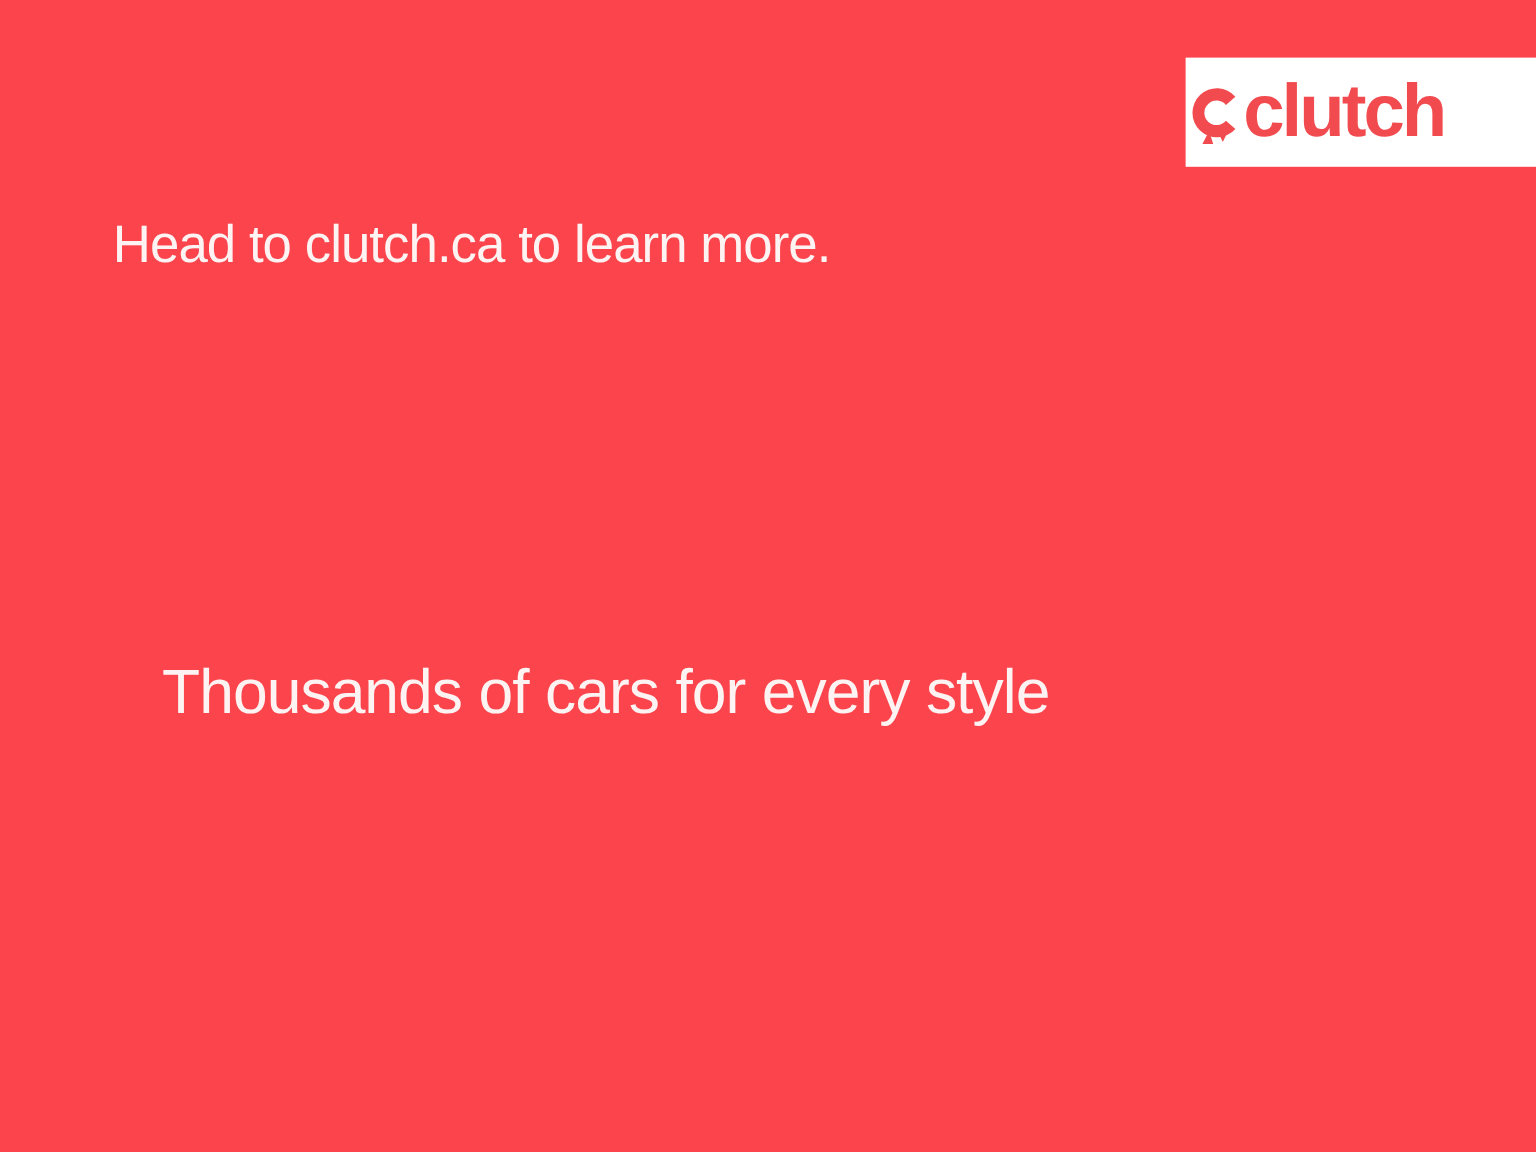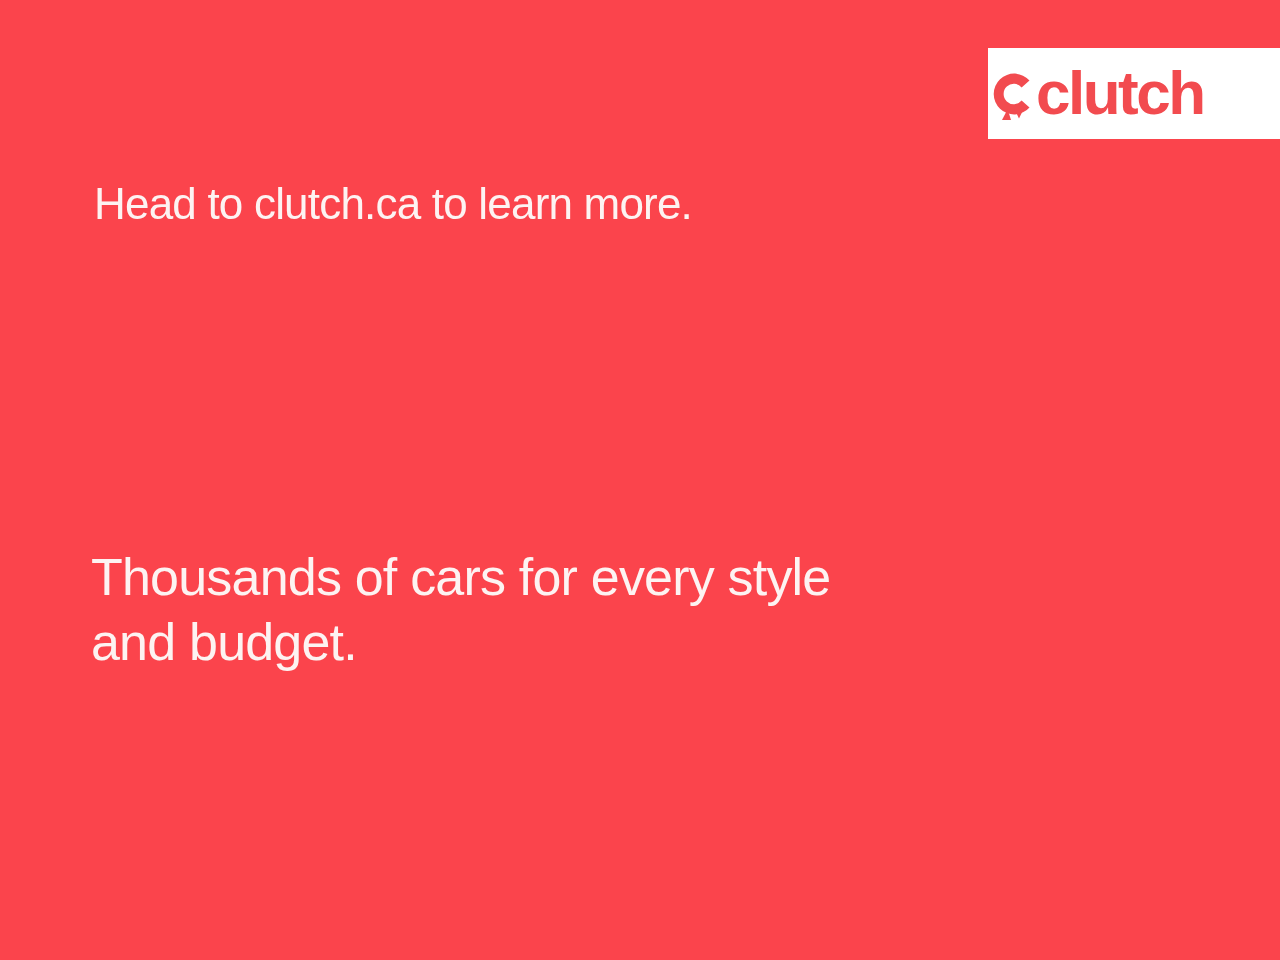--- a/index.html
+++ b/index.html
@@ -96,20 +96,21 @@
     font-weight: 400;
     line-height: 65px;
     letter-spacing: -0.8px;
     color: #fdf3f2;
     max-width: 960px;
   }
 
   .subhead-line {
     display: block;
     white-space: nowrap;
+    margin-left: 44px;
   }
 </style>
 </head>
 <body>
 
 <div class="slide">
 
   <div class="logo-plate">
     <div class="logo-lockup">
       <svg class="logo-mark" viewBox="0 0 47 52" aria-hidden="true">
@@ -126,16 +127,15 @@
       </svg>
       <span class="logo-wordmark">clutch</span>
     </div>
   </div>
 
   <div class="eyebrow">Head to clutch.ca to learn more.</div>
 
 
   <div class="subhead">
     <span class="subhead-line">Thousands of cars for every style</span>
-    <span class="subhead-line">and budget.</span>
   </div>
 
 </div>
 
 </body></html>

